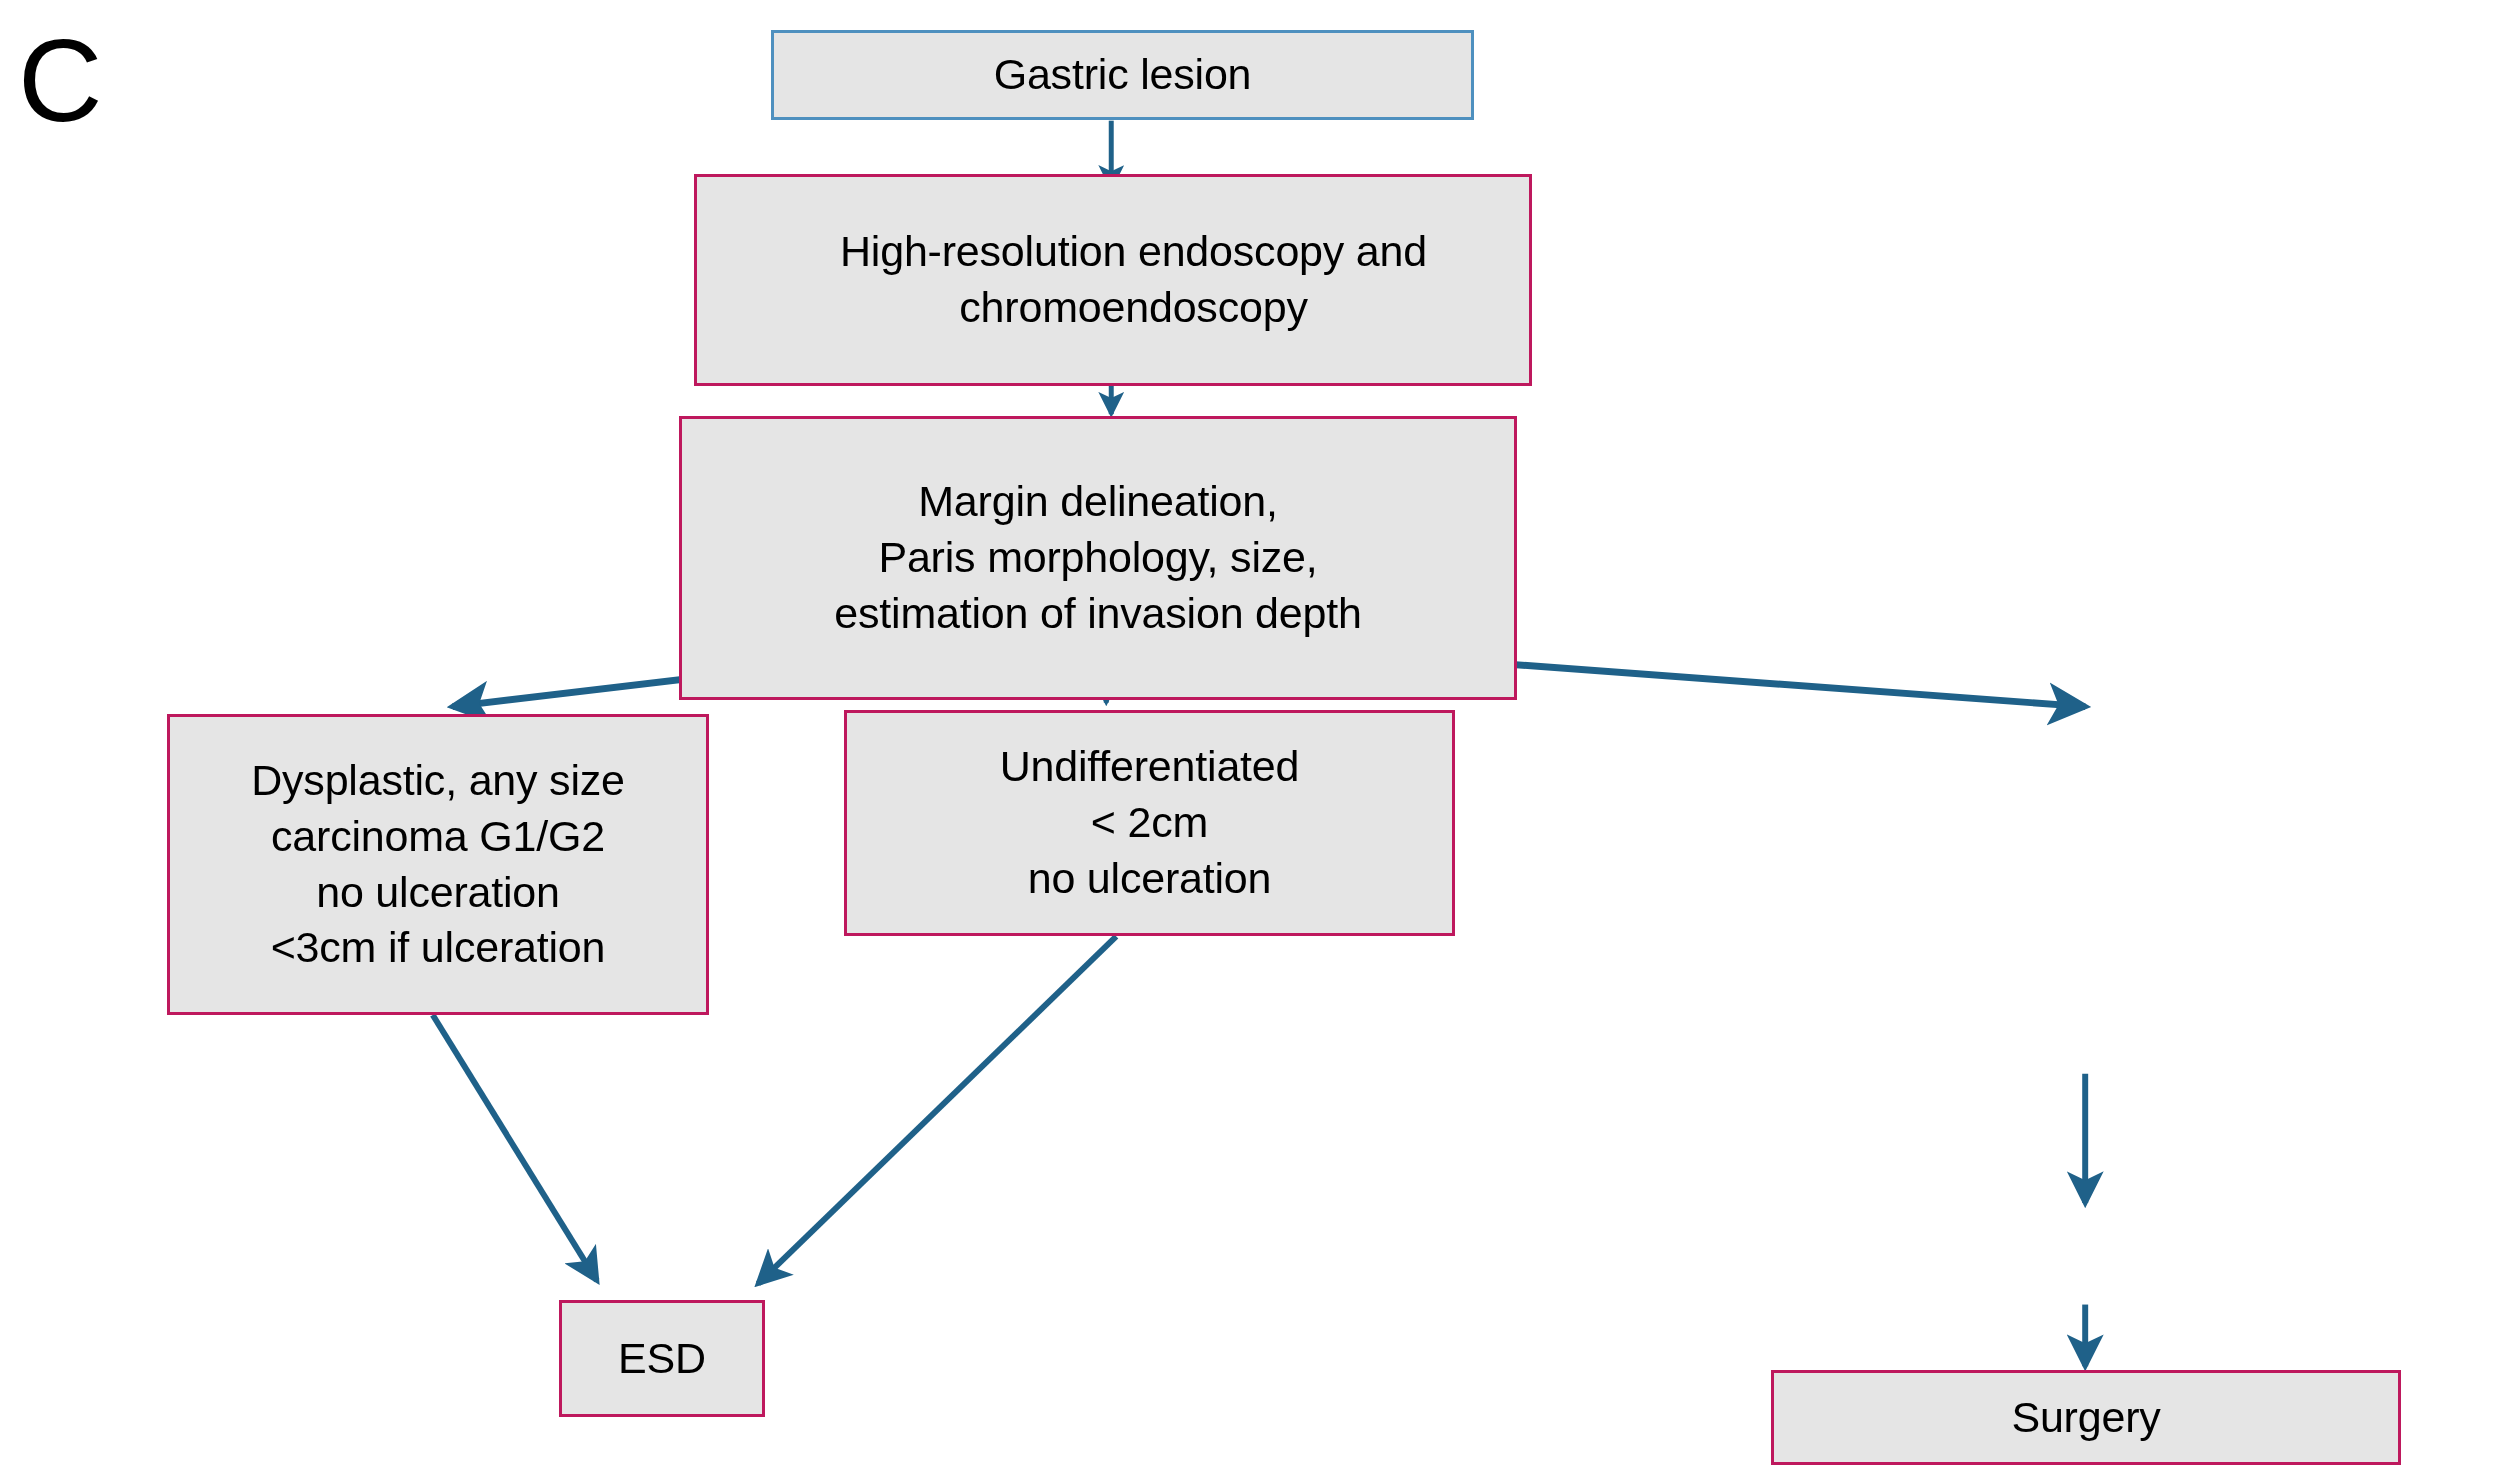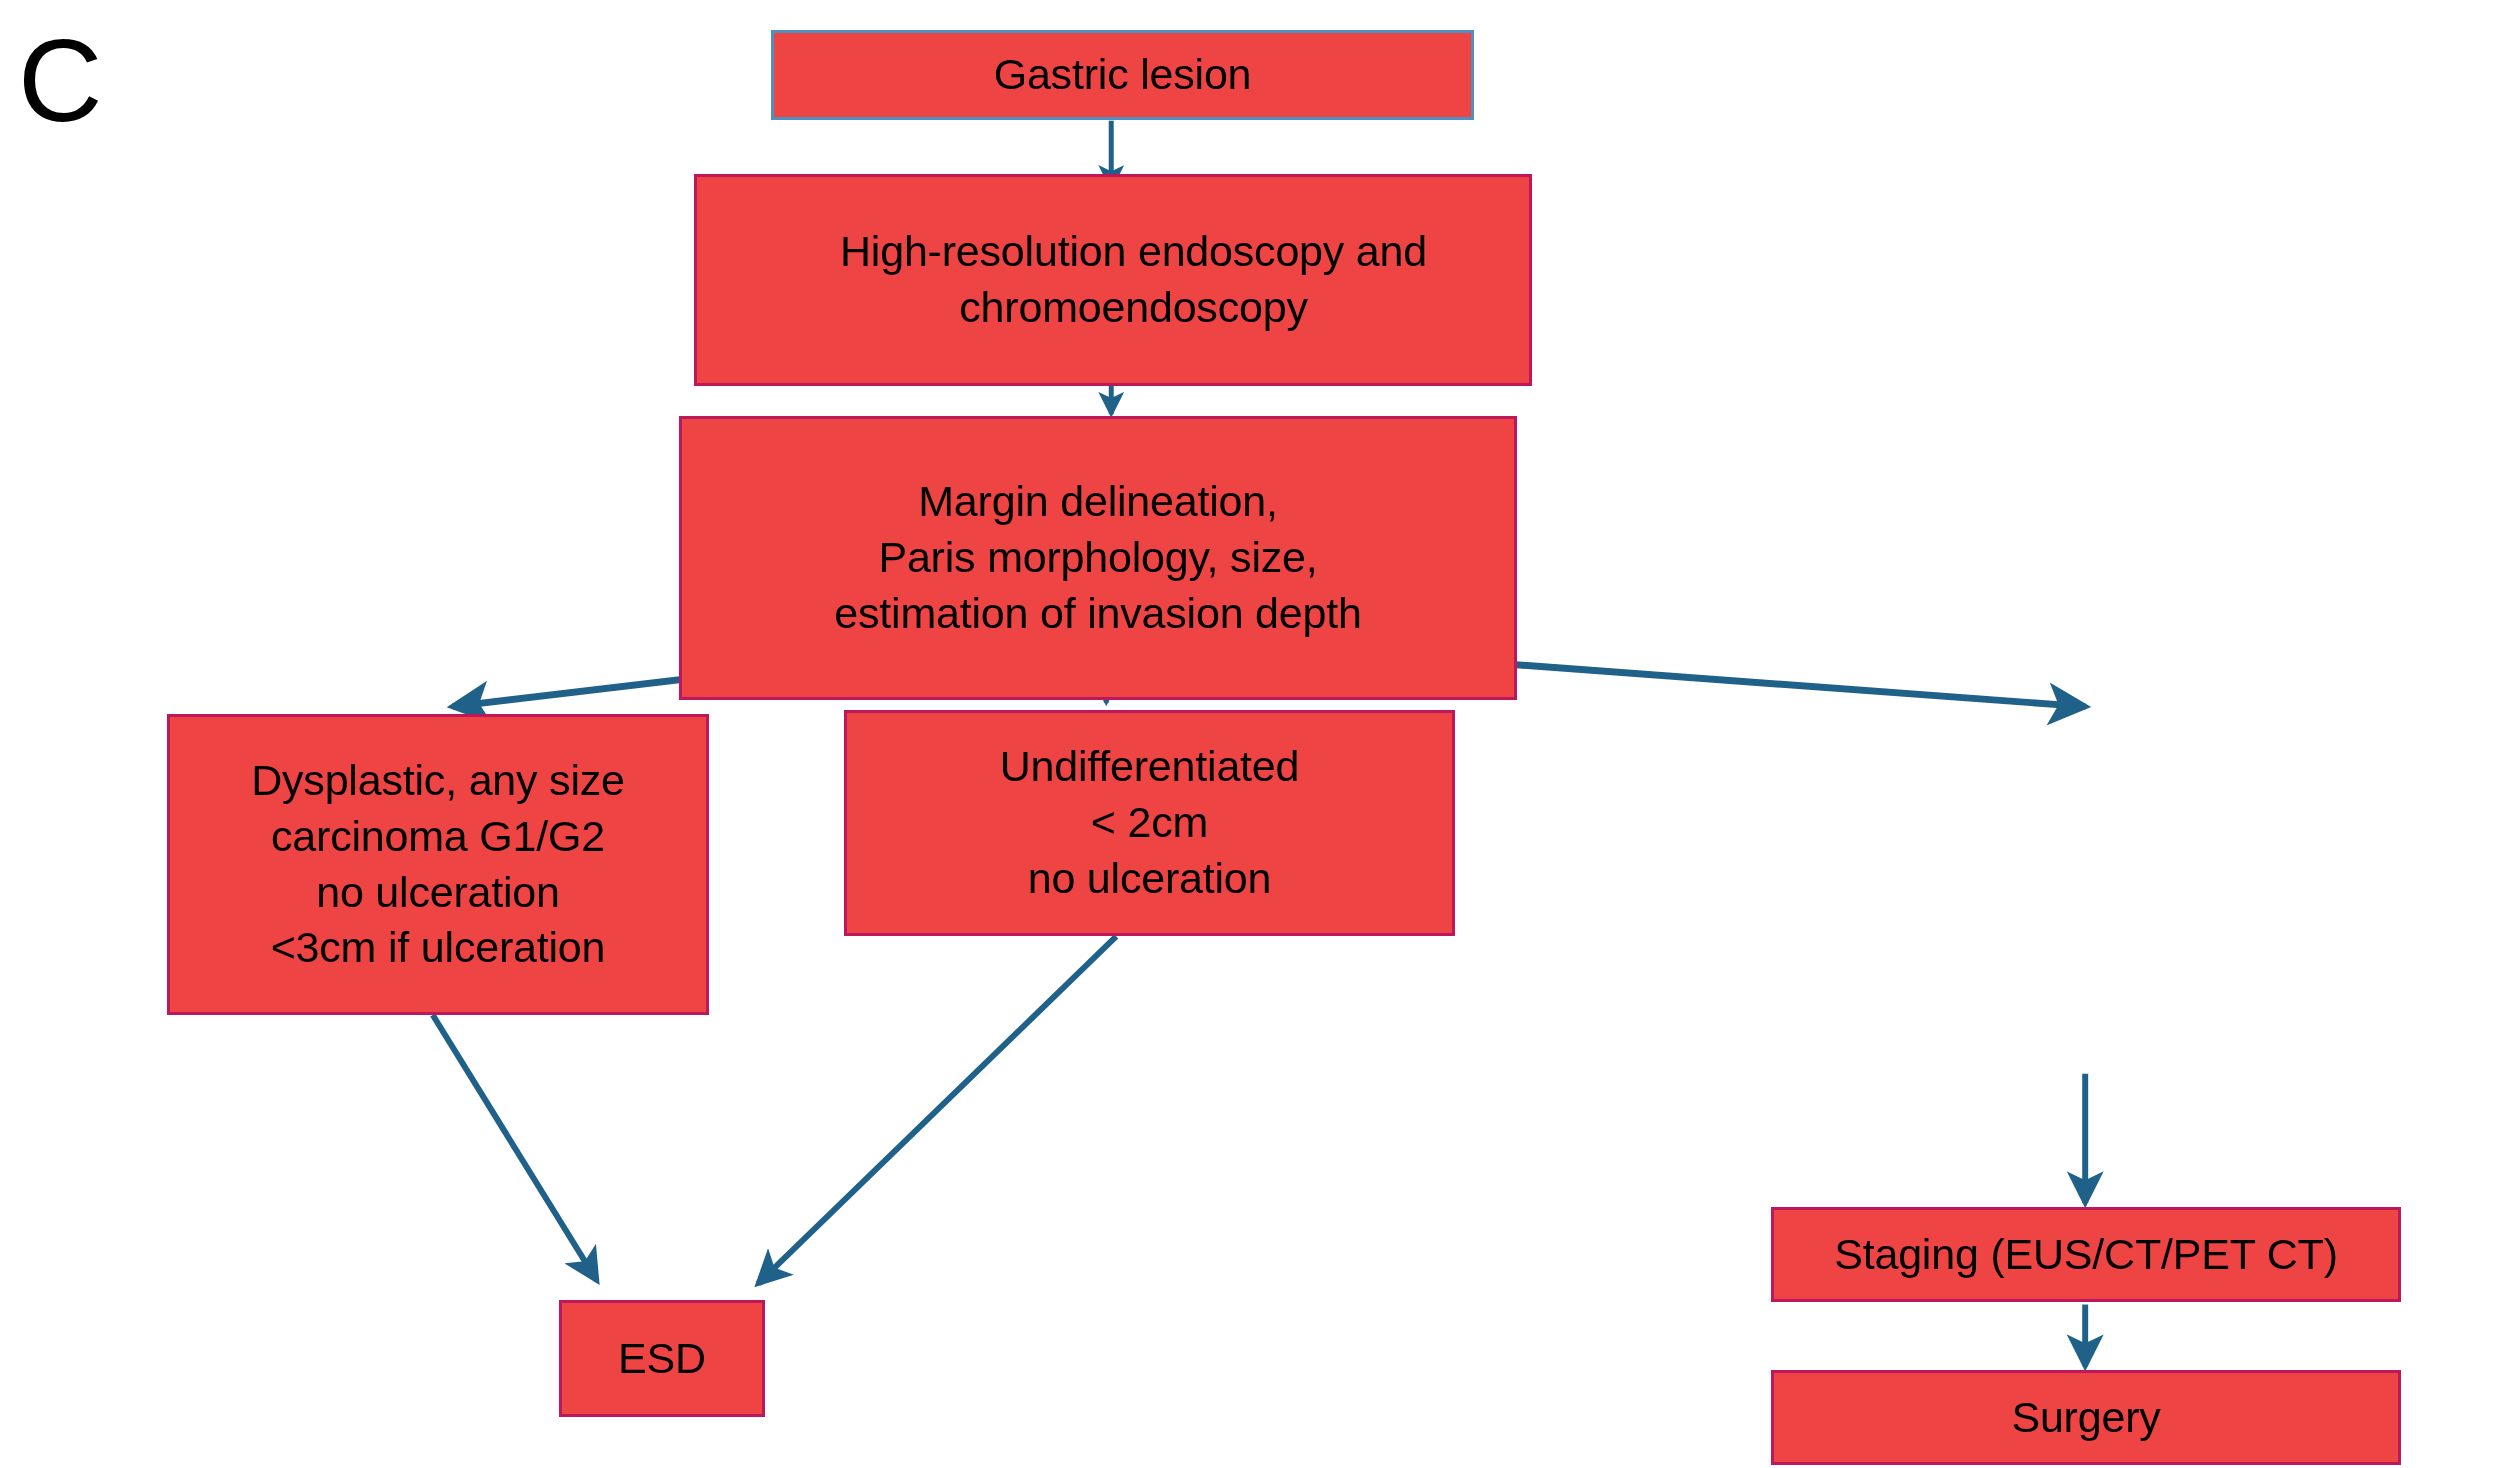--- a/index.html
+++ b/index.html
@@ -18,21 +18,21 @@
   #edges {
     position: absolute;
     left: 0; top: 0;
     width: 2508px;
     height: 1469px;
     pointer-events: none;
   }
   .node {
     position: absolute;
     box-sizing: border-box;
-    background: #ef4444;
+    background: #e5e5e5;
     border: 3px solid #be185d;
     display: flex;
     align-items: center;
     justify-content: center;
     text-align: center;
     color: #000000;
     line-height: 1.30;
     white-space: pre-line;
     letter-spacing: -0.2px;
     z-index: 2;
@@ -100,18 +100,17 @@
 no ulceration
 &lt;3cm if ulceration</div>
 
   <div class="node" style="left:844px; top:710px; width:611px; height:226px; font-size:43px;">Undifferentiated
 &lt; 2cm
 no ulceration</div>
 
 
   <div class="node" style="left:559px; top:1300px; width:206px; height:117px; font-size:43px;">ESD</div>
 
-  <div class="node" style="left:1771px; top:1207px; width:630px; height:95px; font-size:43px;">Staging (EUS/CT/PET CT)</div>
 
   <div class="node" style="left:1771px; top:1370px; width:630px; height:95px; font-size:43px;">Surgery</div>
 
 </div>
 
 
 </body></html>

